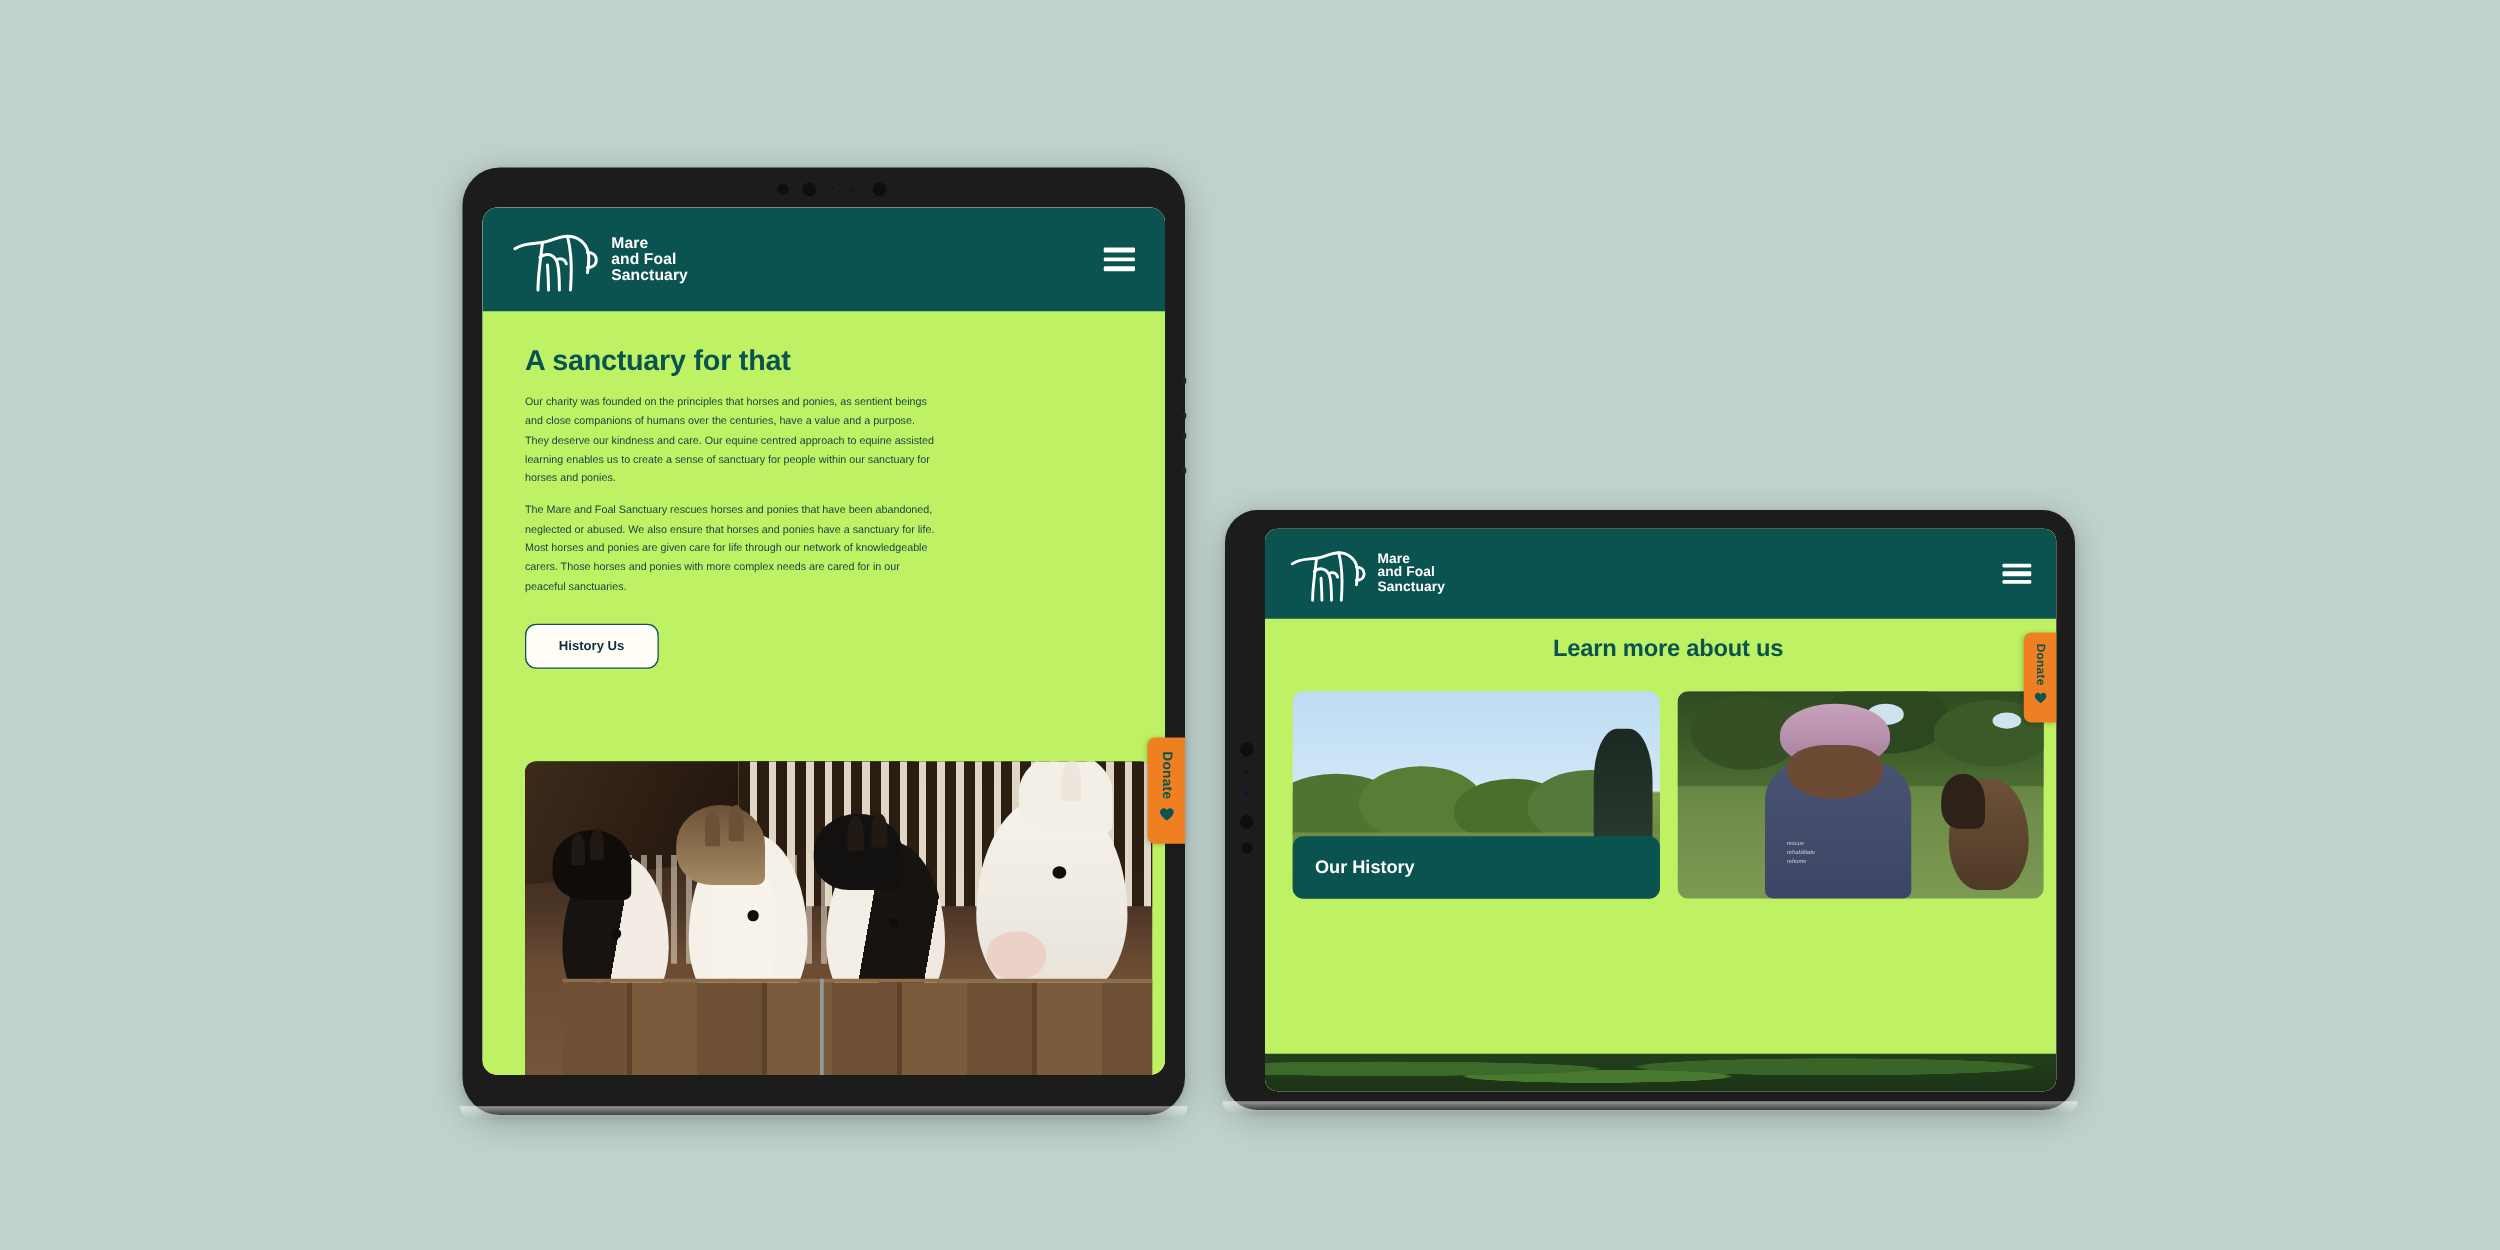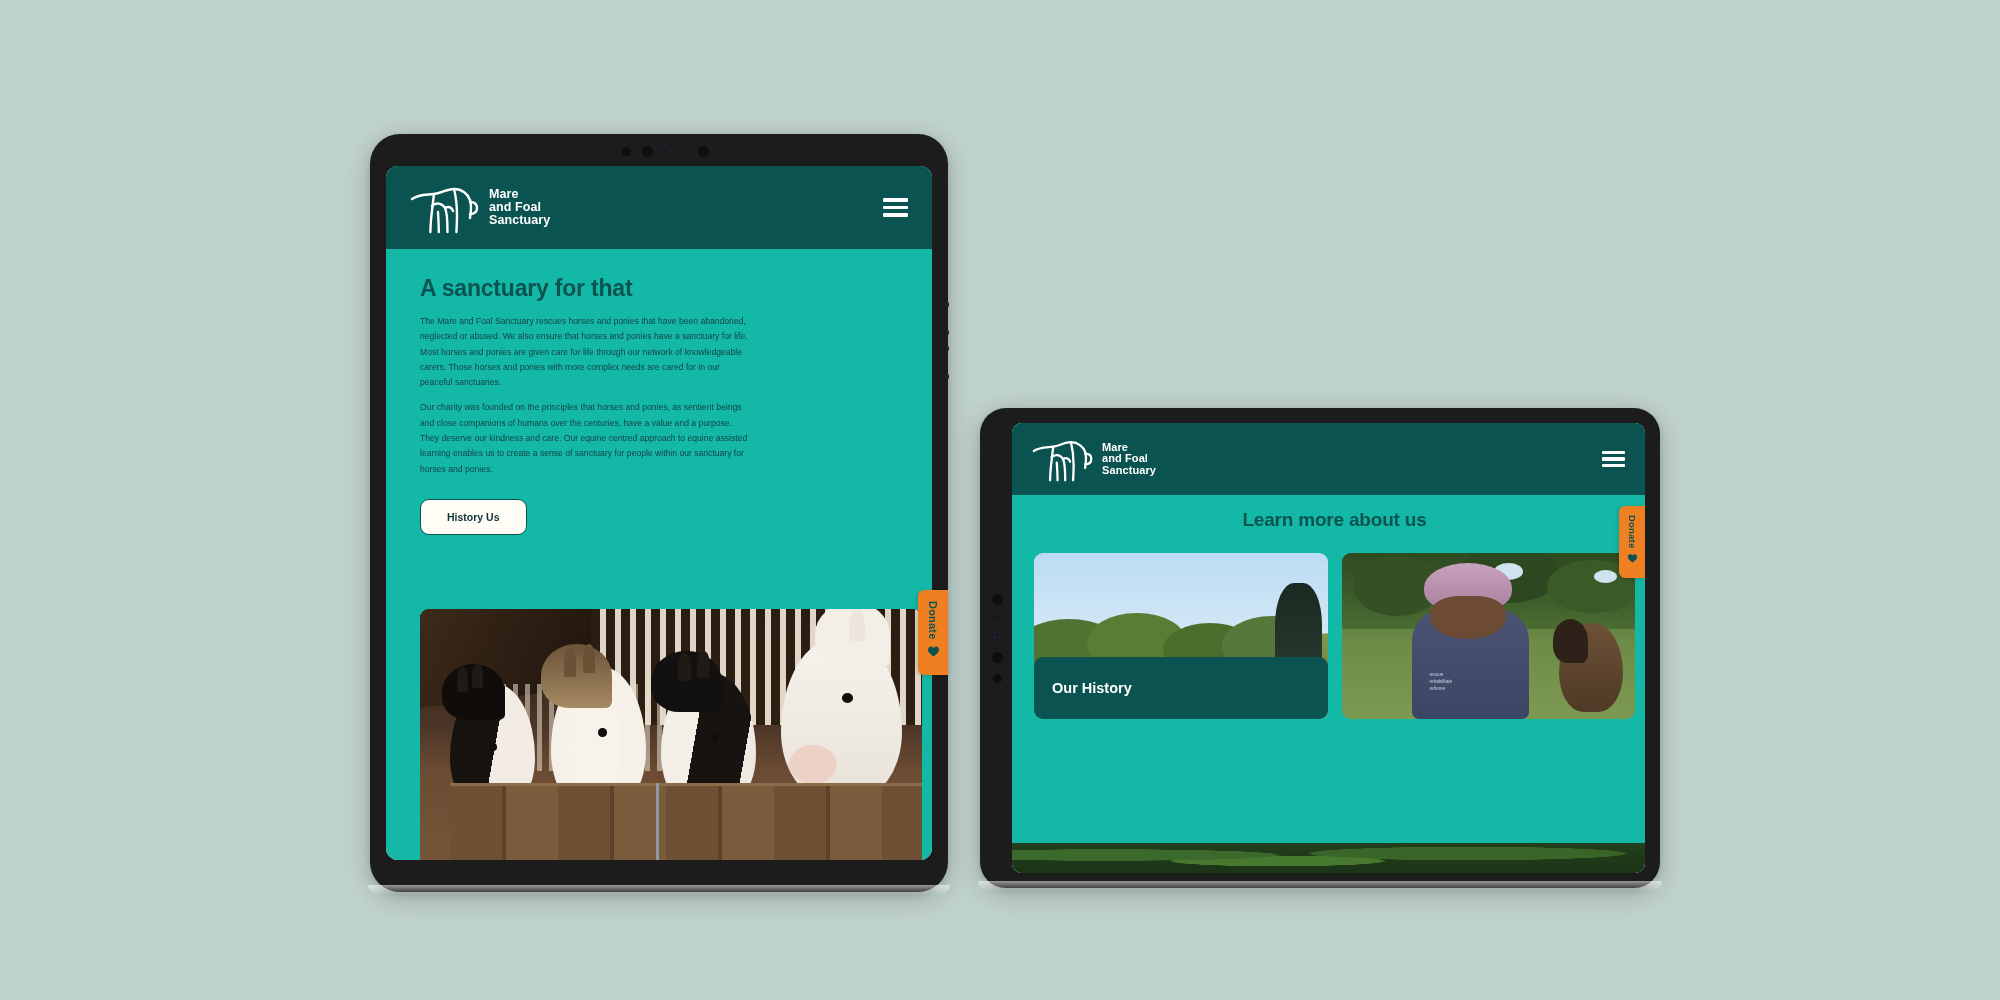--- a/index.html
+++ b/index.html
@@ -32,21 +32,21 @@
     position: absolute;
     overflow: hidden;
     background: #fffdf5;
   }
   .cam-dot { position:absolute; background:#0e0e0e; border-radius:50%; }
   .cam-dot.lens { background:#11161f; box-shadow: inset 0 0 2px #2a3a55; }
   .cam-dot.tiny { background:#151515; }
   .side-btn { position:absolute; background:#242424; border-radius:2px; }
 
   
-  .site { position:absolute; inset:0; display:flex; flex-direction:column; background:#14b8a6; }
+  .site { position:absolute; inset:0; display:flex; flex-direction:column; background:#bef264; }
   .topbar {
     background:#0b5350;
     display:flex; align-items:center; justify-content:space-between;
     flex:0 0 auto;
   }
   .brand { display:flex; align-items:center; }
   .brand-mark { display:block; }
   .brand-name { color:#ffffff; line-height:1.04; font-weight:700; letter-spacing:0.1px; }
   .burger { display:flex; flex-direction:column; justify-content:center; }
   .burger span { display:block; background:#ffffff; border-radius:1px; }
@@ -78,21 +78,21 @@
   
   .pg2 { padding: 14px 10px 0 22px; text-align:center; }
   .pg2 h1 { color:#0b5350; font-weight:700; font-size:19px; letter-spacing:-0.2px; }
   .cards { display:flex; gap:14px; margin-top:22px; }
   .card {
     flex:1 1 0; position:relative; border-radius:9px; overflow:hidden;
     height:166px; cursor:pointer;
   }
   .card .pic { position:absolute; inset:0; }
   .card .cap {
-    position:absolute; left:0; right:0; bottom:0; height:62px;
+    position:absolute; left:0; right:0; bottom:0; height:50px;
     background:#0b5350; color:#fff; display:flex; align-items:center;
     padding-left:18px; font-size:14.5px; font-weight:700;
     border-radius:9px;
   }
   .strip { position:absolute; left:0; right:0; bottom:0; height:30px; }
 
   
   .donate {
     position:absolute; background:#ee8022; border-radius:6px 0 0 6px;
     display:flex; flex-direction:column; align-items:center; justify-content:flex-start;
@@ -229,22 +229,22 @@
           <div class="burger" style="gap:4px; width:25px;">
             <span style="height:3.4px;"></span>
               <span style="height:3.4px;"></span>
               <span style="height:3.4px;"></span>
           </div>
         </div>
 
         <div class="content">
           <div class="pg">
             <h1>A sanctuary for that</h1>
+            <p>Our charity was founded on the principles that horses and ponies, as sentient beings and close companions of humans over the centuries, have a value and a purpose. They deserve our kindness and care. Our equine centred approach to equine assisted learning enables us to create a sense of sanctuary for people within our sanctuary for horses and ponies.</p>
             <p>The Mare and Foal Sanctuary rescues horses and ponies that have been abandoned, neglected or abused.  We also ensure that horses and ponies have a sanctuary for life. Most horses and ponies are given care for life through our network of knowledgeable carers. Those horses and ponies with more complex needs are cared for in our peaceful sanctuaries.</p>
-            <p>Our charity was founded on the principles that horses and ponies, as sentient beings and close companions of humans over the centuries, have a value and a purpose. They deserve our kindness and care. Our equine centred approach to equine assisted learning enables us to create a sense of sanctuary for people within our sanctuary for horses and ponies.</p>
             <div class="btn-outline">History Us</div>
           </div>
 
           <div class="hero-img">
             <div class="ph stable">
               <div class="roof"></div>
               <div class="slats"></div>
               <div class="slats2"></div>
               <div class="railA"></div>
               <div class="railC"></div>

